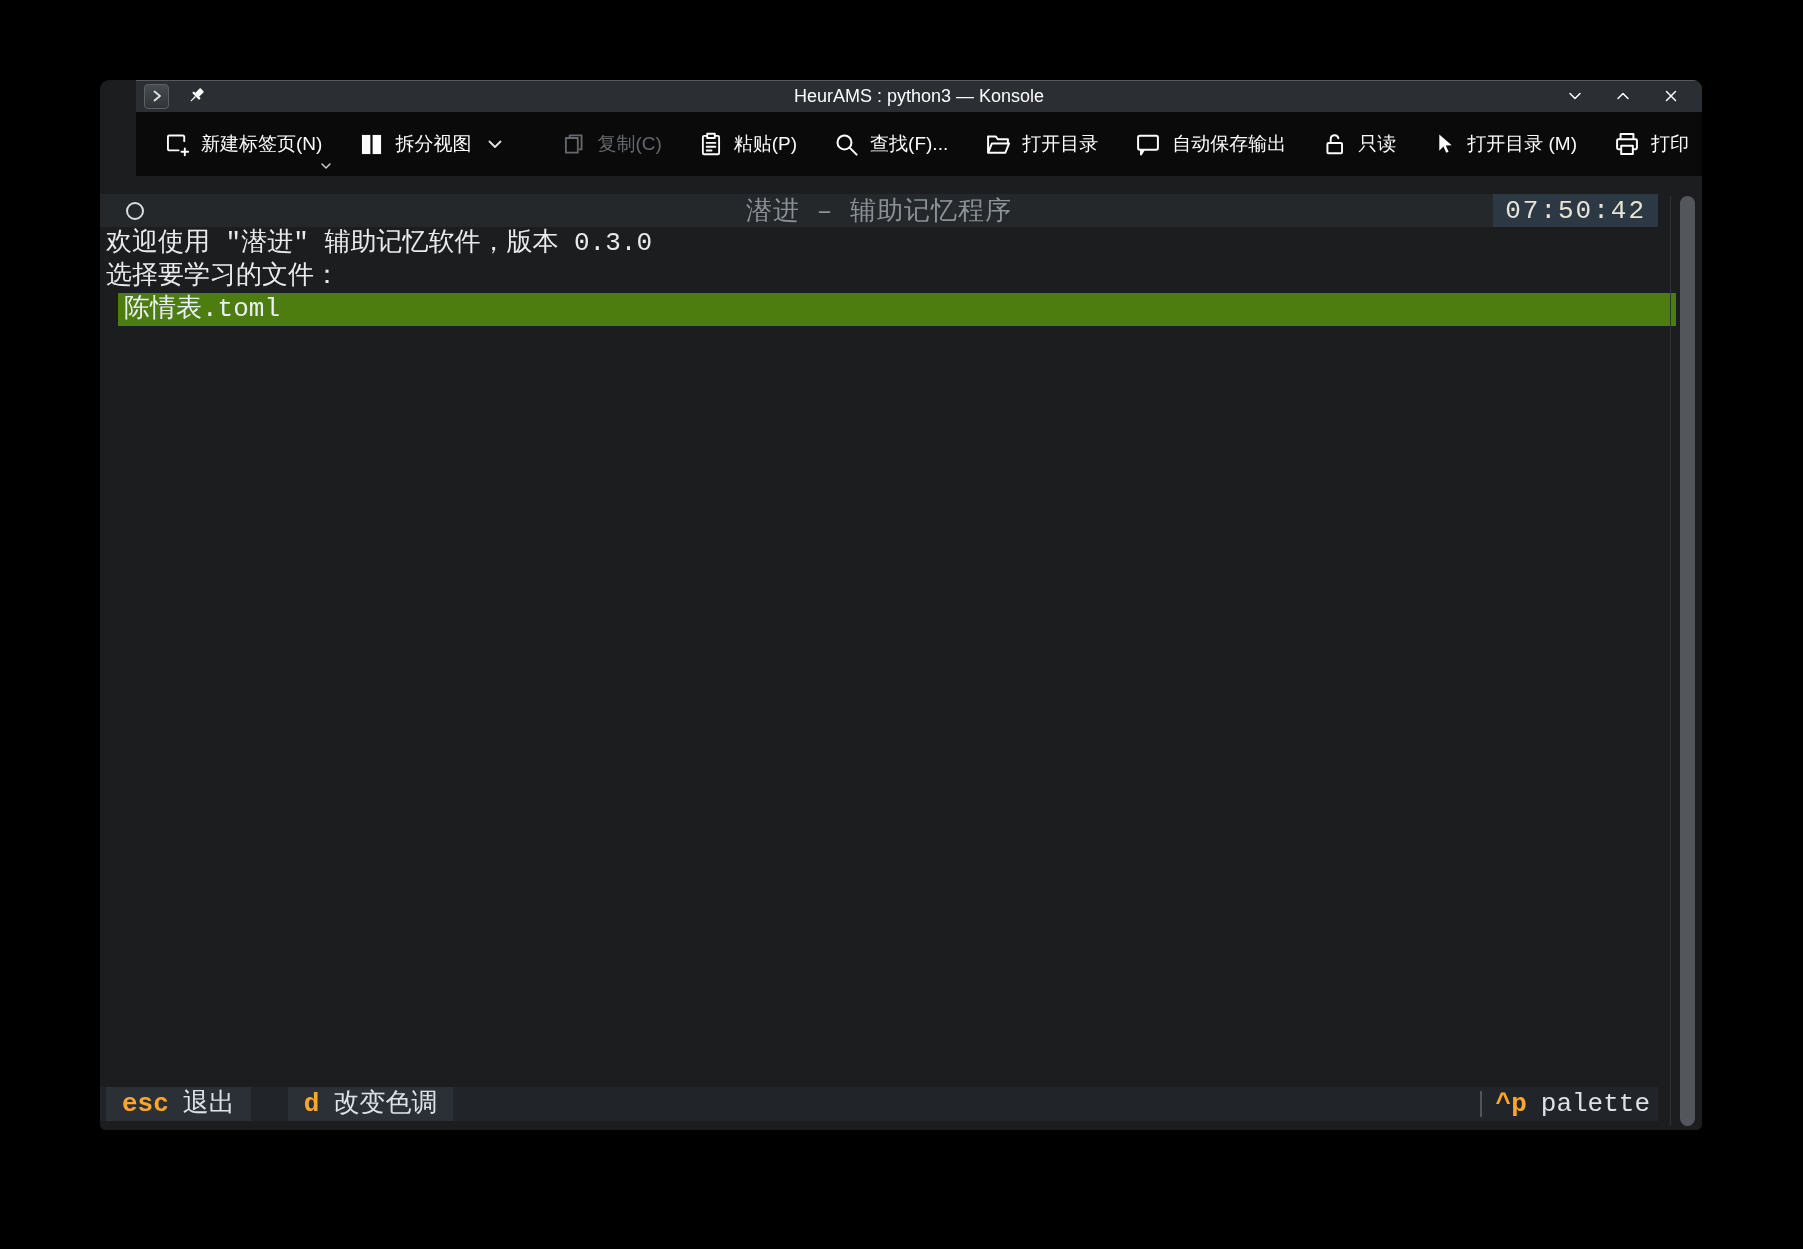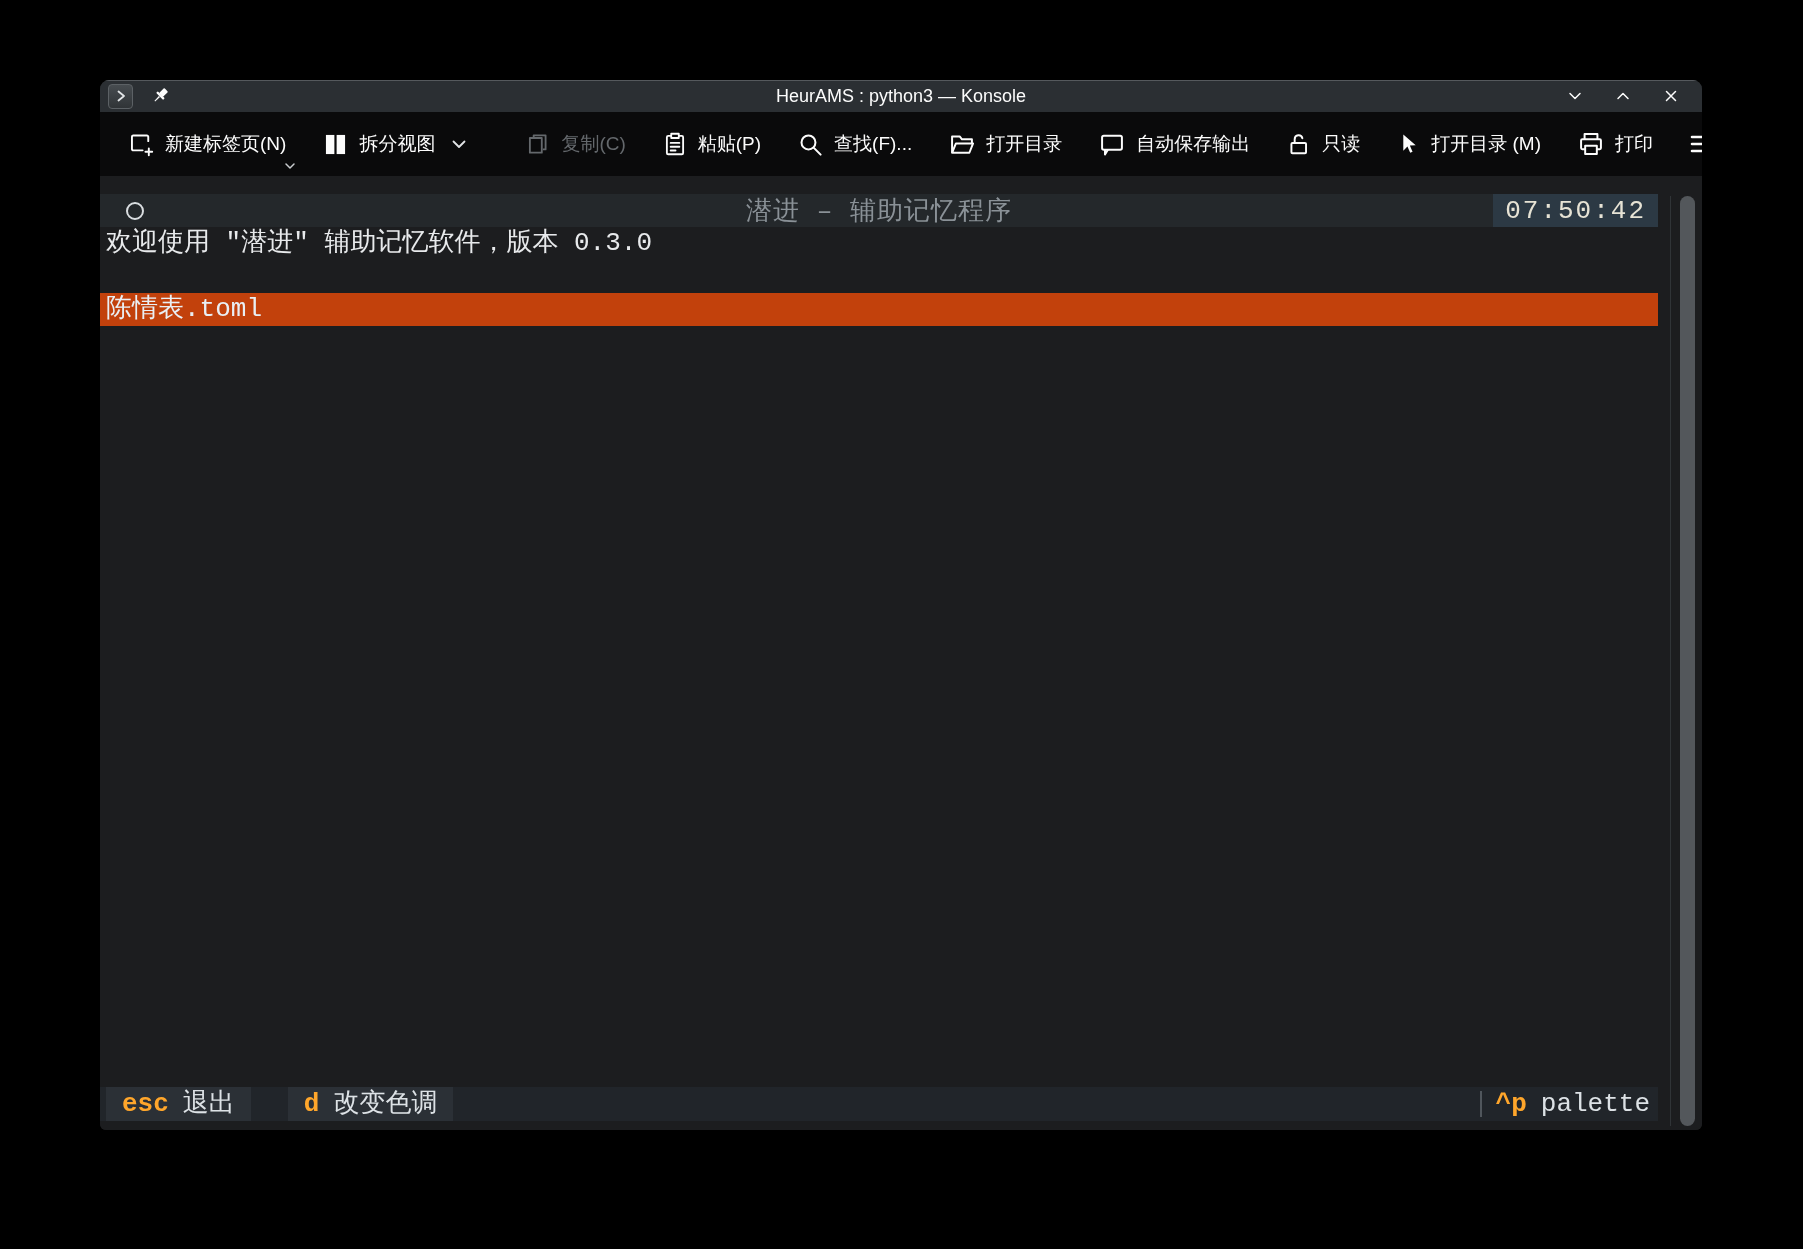--- a/index.html
+++ b/index.html
@@ -1,20 +1,20 @@
 <!DOCTYPE html>
 <html><head>
 <meta charset="utf-8">
 <style>
   * { margin:0; padding:0; box-sizing:border-box; }
   html,body { width:1803px; height:1249px; background:#000; overflow:hidden;
               font-family:"Liberation Sans", sans-serif; }
 
   .window { position:absolute; left:100px; top:80px; width:1602px; height:1050px;
-            background:#1c1d1f; border-radius:9px 9px 6px 6px; overflow:hidden; }
+            background:#1c1d1f; border-radius:9px 9px 6px 6px; overflow:hidden;padding-left:36px; }
 
   
   .titlebar { height:32px; background:#2b2f33; position:relative;
               display:flex; align-items:center;
               box-shadow: inset 0 1px 0 #55595d; }
   .titlebar-left { display:flex; align-items:center; gap:16px; padding-left:8px; z-index:2; }
   .sidebar-toggle { width:25px; height:25px; border:1px solid #5c6165; border-radius:4px;
                     background:linear-gradient(#474c50,#303437);
                     display:flex; align-items:center; justify-content:center; cursor:default; }
   .titlebar-title { position:absolute; left:0; right:0; text-align:center;
@@ -46,21 +46,21 @@
   .tui-title { position:absolute; left:0; right:0; text-align:center;
                color:#8a9197; font-size:26px; letter-spacing:1px; white-space:pre; }
   .tui-clock { margin-left:auto; height:100%; background:#2c3944; color:#e7e3d5;
                display:flex; align-items:center; padding:0 12px; font-size:26px;
                letter-spacing:2px; z-index:1;text-align:right; }
 
   .t-line { position:absolute; left:0; width:100%; height:33px; line-height:33px;
             padding-left:6px; font-size:26px; color:#e8eaec; white-space:pre; }
   .t-line.l1 { top:51px; }
   .t-line.l2 { top:84px; }
-  .t-selected { top:117px; background:#c2410c; color:#e9eff4; }
+  .t-selected { top:117px; background:#4d7c0f; color:#e9eff4;margin-left:18px; }
 
   .tui-footer { position:absolute; left:0; top:911px; width:100%; height:34px;
                 background:#21252a; display:flex; align-items:center;
                 font-size:26px; line-height:34px;gap:16px; }
   .fblock { height:100%; background:#2b3036; display:flex; align-items:center;
             padding:0 16px; gap:14px; white-space:pre; }
   .fblock.first { margin-left:6px; margin-right:21px; }
   .fkey { color:#ffa62b; font-weight:bold; }
   .flabel { color:#dde2e6; }
   .footer-right { margin-left:auto; height:100%; display:flex; align-items:center;
@@ -244,20 +244,21 @@
   <div class="terminal">
     <div class="tui">
 
       <div class="tui-header">
         <span class="circle-icon"></span>
         <span class="tui-title">潜进 – 辅助记忆程序</span>
         <span class="tui-clock">07:50:42</span>
       </div>
 
       <div class="t-line l1">欢迎使用 "潜进" 辅助记忆软件，版本 0.3.0</div>
+      <div class="t-line l2">选择要学习的文件：</div>
       <div class="t-line t-selected">陈情表.toml</div>
 
       <div class="tui-footer">
         <div class="fblock first">
           <span class="fkey">esc</span>
           <span class="flabel">退出</span>
         </div>
         <div class="fblock">
           <span class="fkey">d</span>
           <span class="flabel">改变色调</span>

